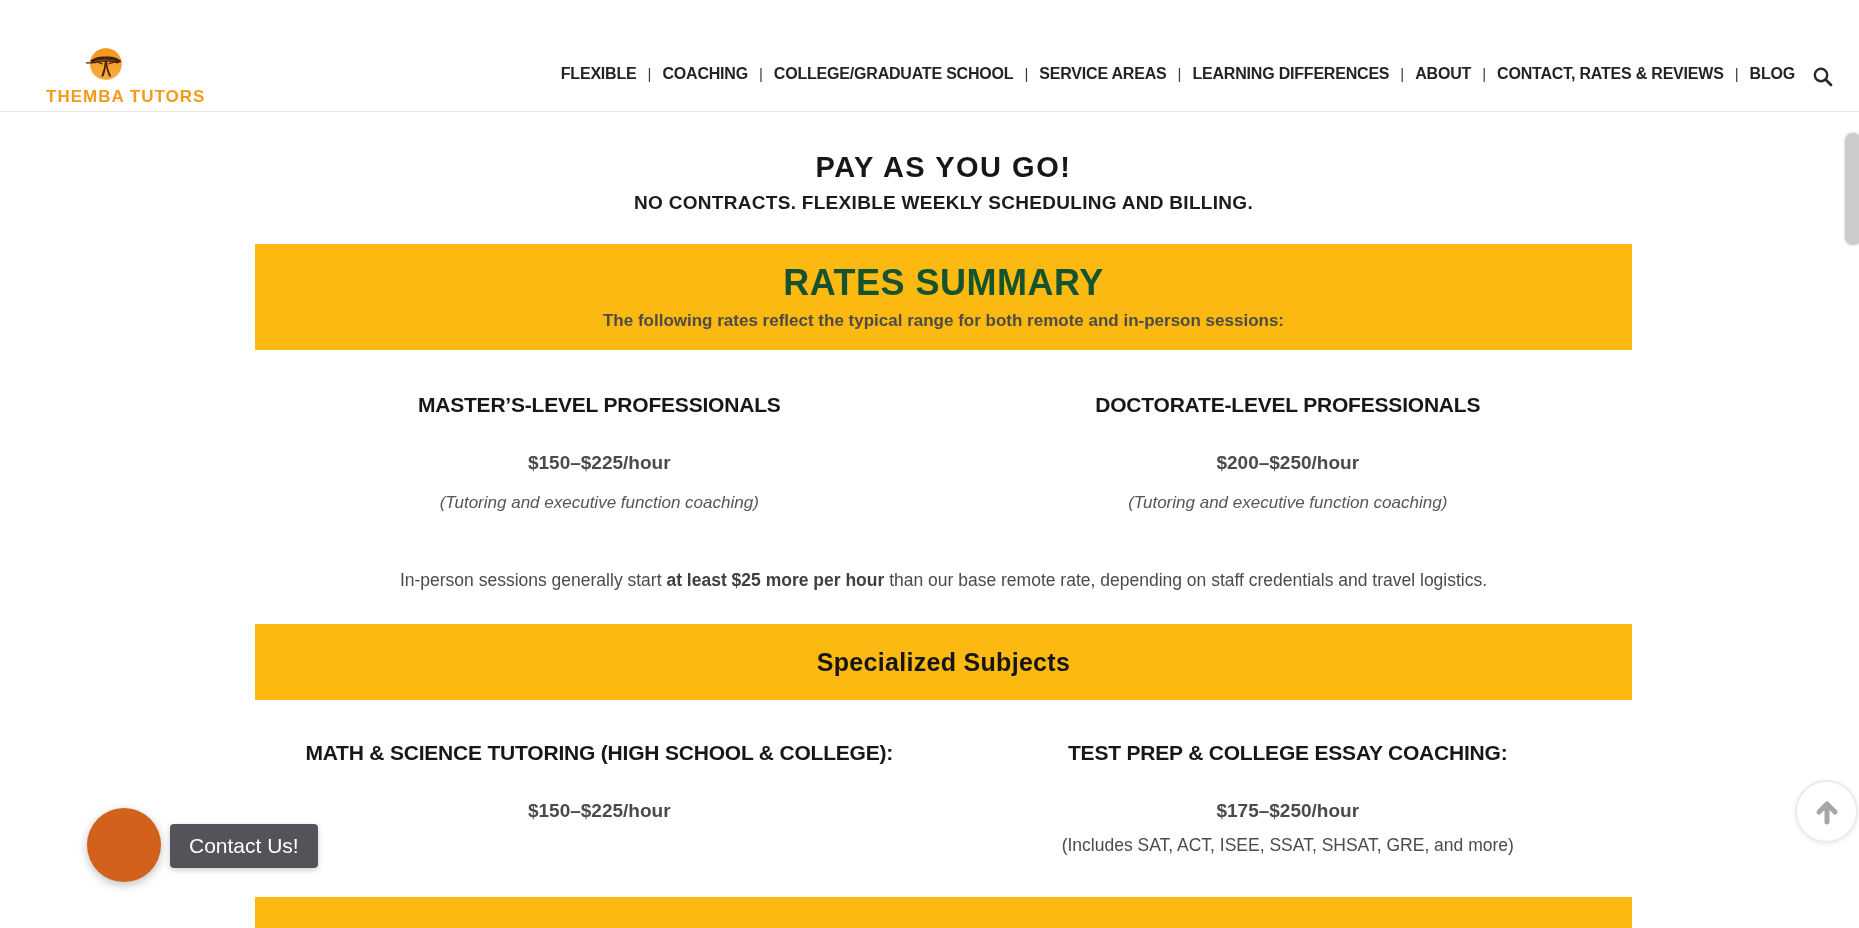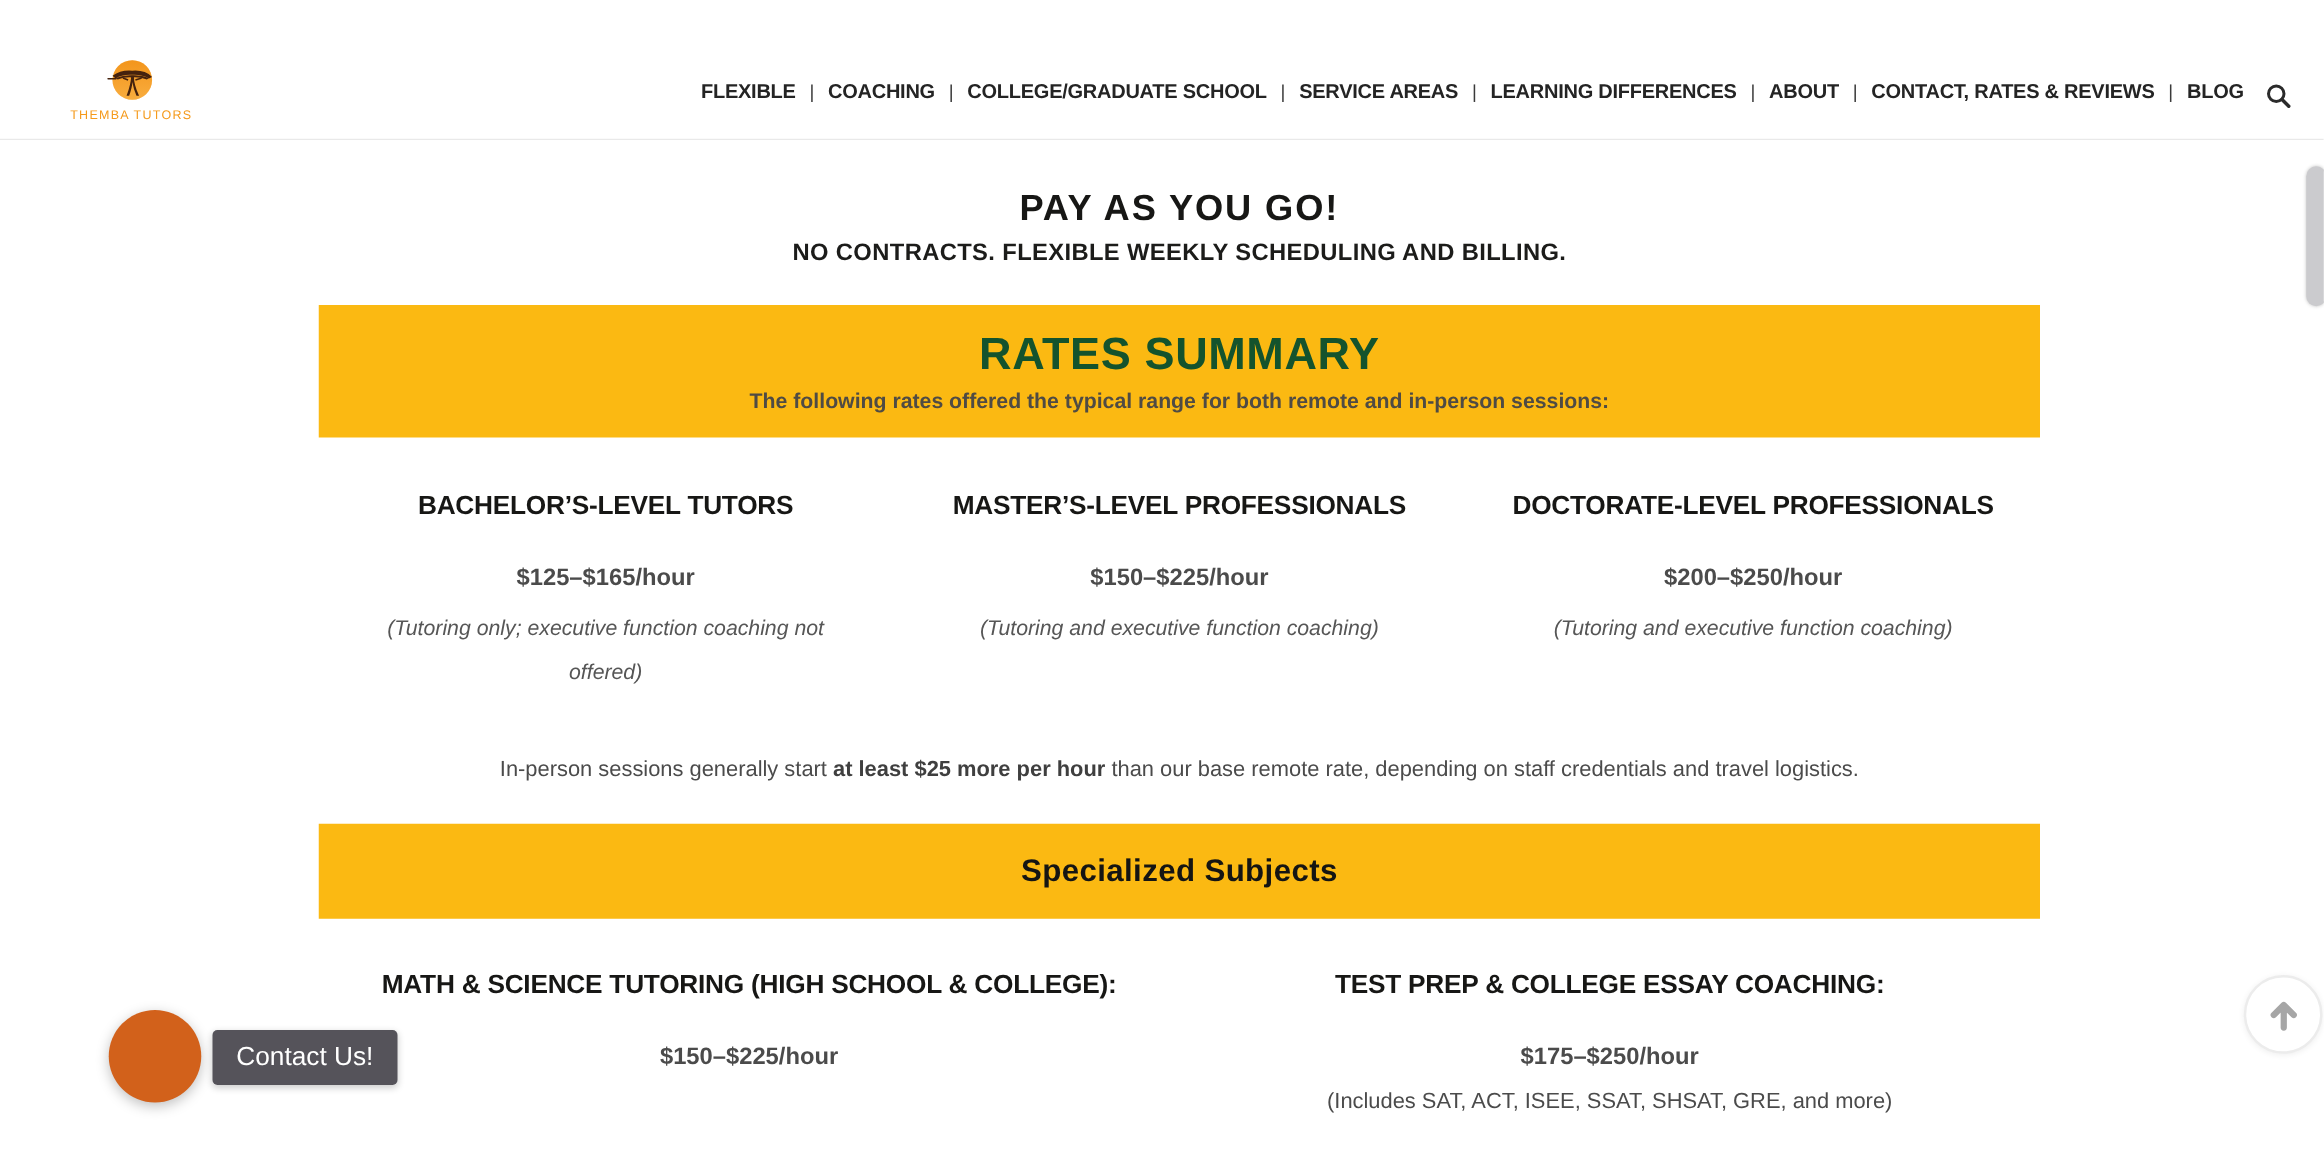--- a/index.html
+++ b/index.html
@@ -11,21 +11,21 @@
   }
   *{margin:0;padding:0;box-sizing:border-box;}
   html,body{width:1859px;height:928px;overflow:hidden;background:#fff;
     font-family:"Liberation Sans", sans-serif;color:var(--ink);}
   body{position:relative;}
 
   
   .header{position:relative;height:112px;background:#fff;border-bottom:1px solid #e9e9e9;}
   .logo{position:absolute;left:46px;top:44px;width:118px;text-align:center;cursor:pointer;}
   .logo-circle{display:block;margin:0 auto;}
-  .logo-text{display:block;margin-top:3px;font-size:10px;font-weight:normal;
+  .logo-text{display:block;margin-top:3px;font-size:17px;font-weight:bold;
     letter-spacing:1px;color:var(--brand-orange);white-space:nowrap;}
   .nav{position:absolute;right:26px;top:63px;display:flex;align-items:center;white-space:nowrap;}
   .nav-item{font-size:16px;font-weight:bold;color:#242424;cursor:pointer;letter-spacing:-0.2px;}
   .nav-sep{font-size:15px;font-weight:normal;color:#3a3a3a;padding:0 11px;}
   .nav-search{margin-left:17px;transform:translateY(3px);cursor:pointer;display:inline-flex;}
 
   
   .content{position:relative;width:1377px;margin-left:255px;text-align:center;}
 
   .hero-title{margin-top:38px;font-size:29px;line-height:34px;font-weight:800;
@@ -119,29 +119,24 @@
   </nav>
 </div>
 
 <div class="content">
 
   <h1 class="hero-title">PAY AS YOU GO!</h1>
   <div class="hero-subtitle">NO CONTRACTS. FLEXIBLE WEEKLY SCHEDULING AND BILLING.</div>
 
   <div class="banner">
     <div class="banner-title">RATES SUMMARY</div>
-    <div class="banner-subtitle">The following rates offered the typical range for both remote and in-person sessions:</div>
+    <div class="banner-subtitle">The following rates reflect the typical range for both remote and in-person sessions:</div>
   </div>
 
   <div class="rate-cols">
-    <div class="rate-col">
-      <div class="rate-col-title">BACHELOR’S-LEVEL TUTORS</div>
-      <div class="rate-amount">$125–$165/hour</div>
-      <div class="rate-note">(Tutoring only; executive function coaching not offered)</div>
-    </div>
     <div class="rate-col">
       <div class="rate-col-title">MASTER’S-LEVEL PROFESSIONALS</div>
       <div class="rate-amount">$150–$225/hour</div>
       <div class="rate-note">(Tutoring and executive function coaching)</div>
     </div>
     <div class="rate-col">
       <div class="rate-col-title">DOCTORATE-LEVEL PROFESSIONALS</div>
       <div class="rate-amount">$200–$250/hour</div>
       <div class="rate-note">(Tutoring and executive function coaching)</div>
     </div>

